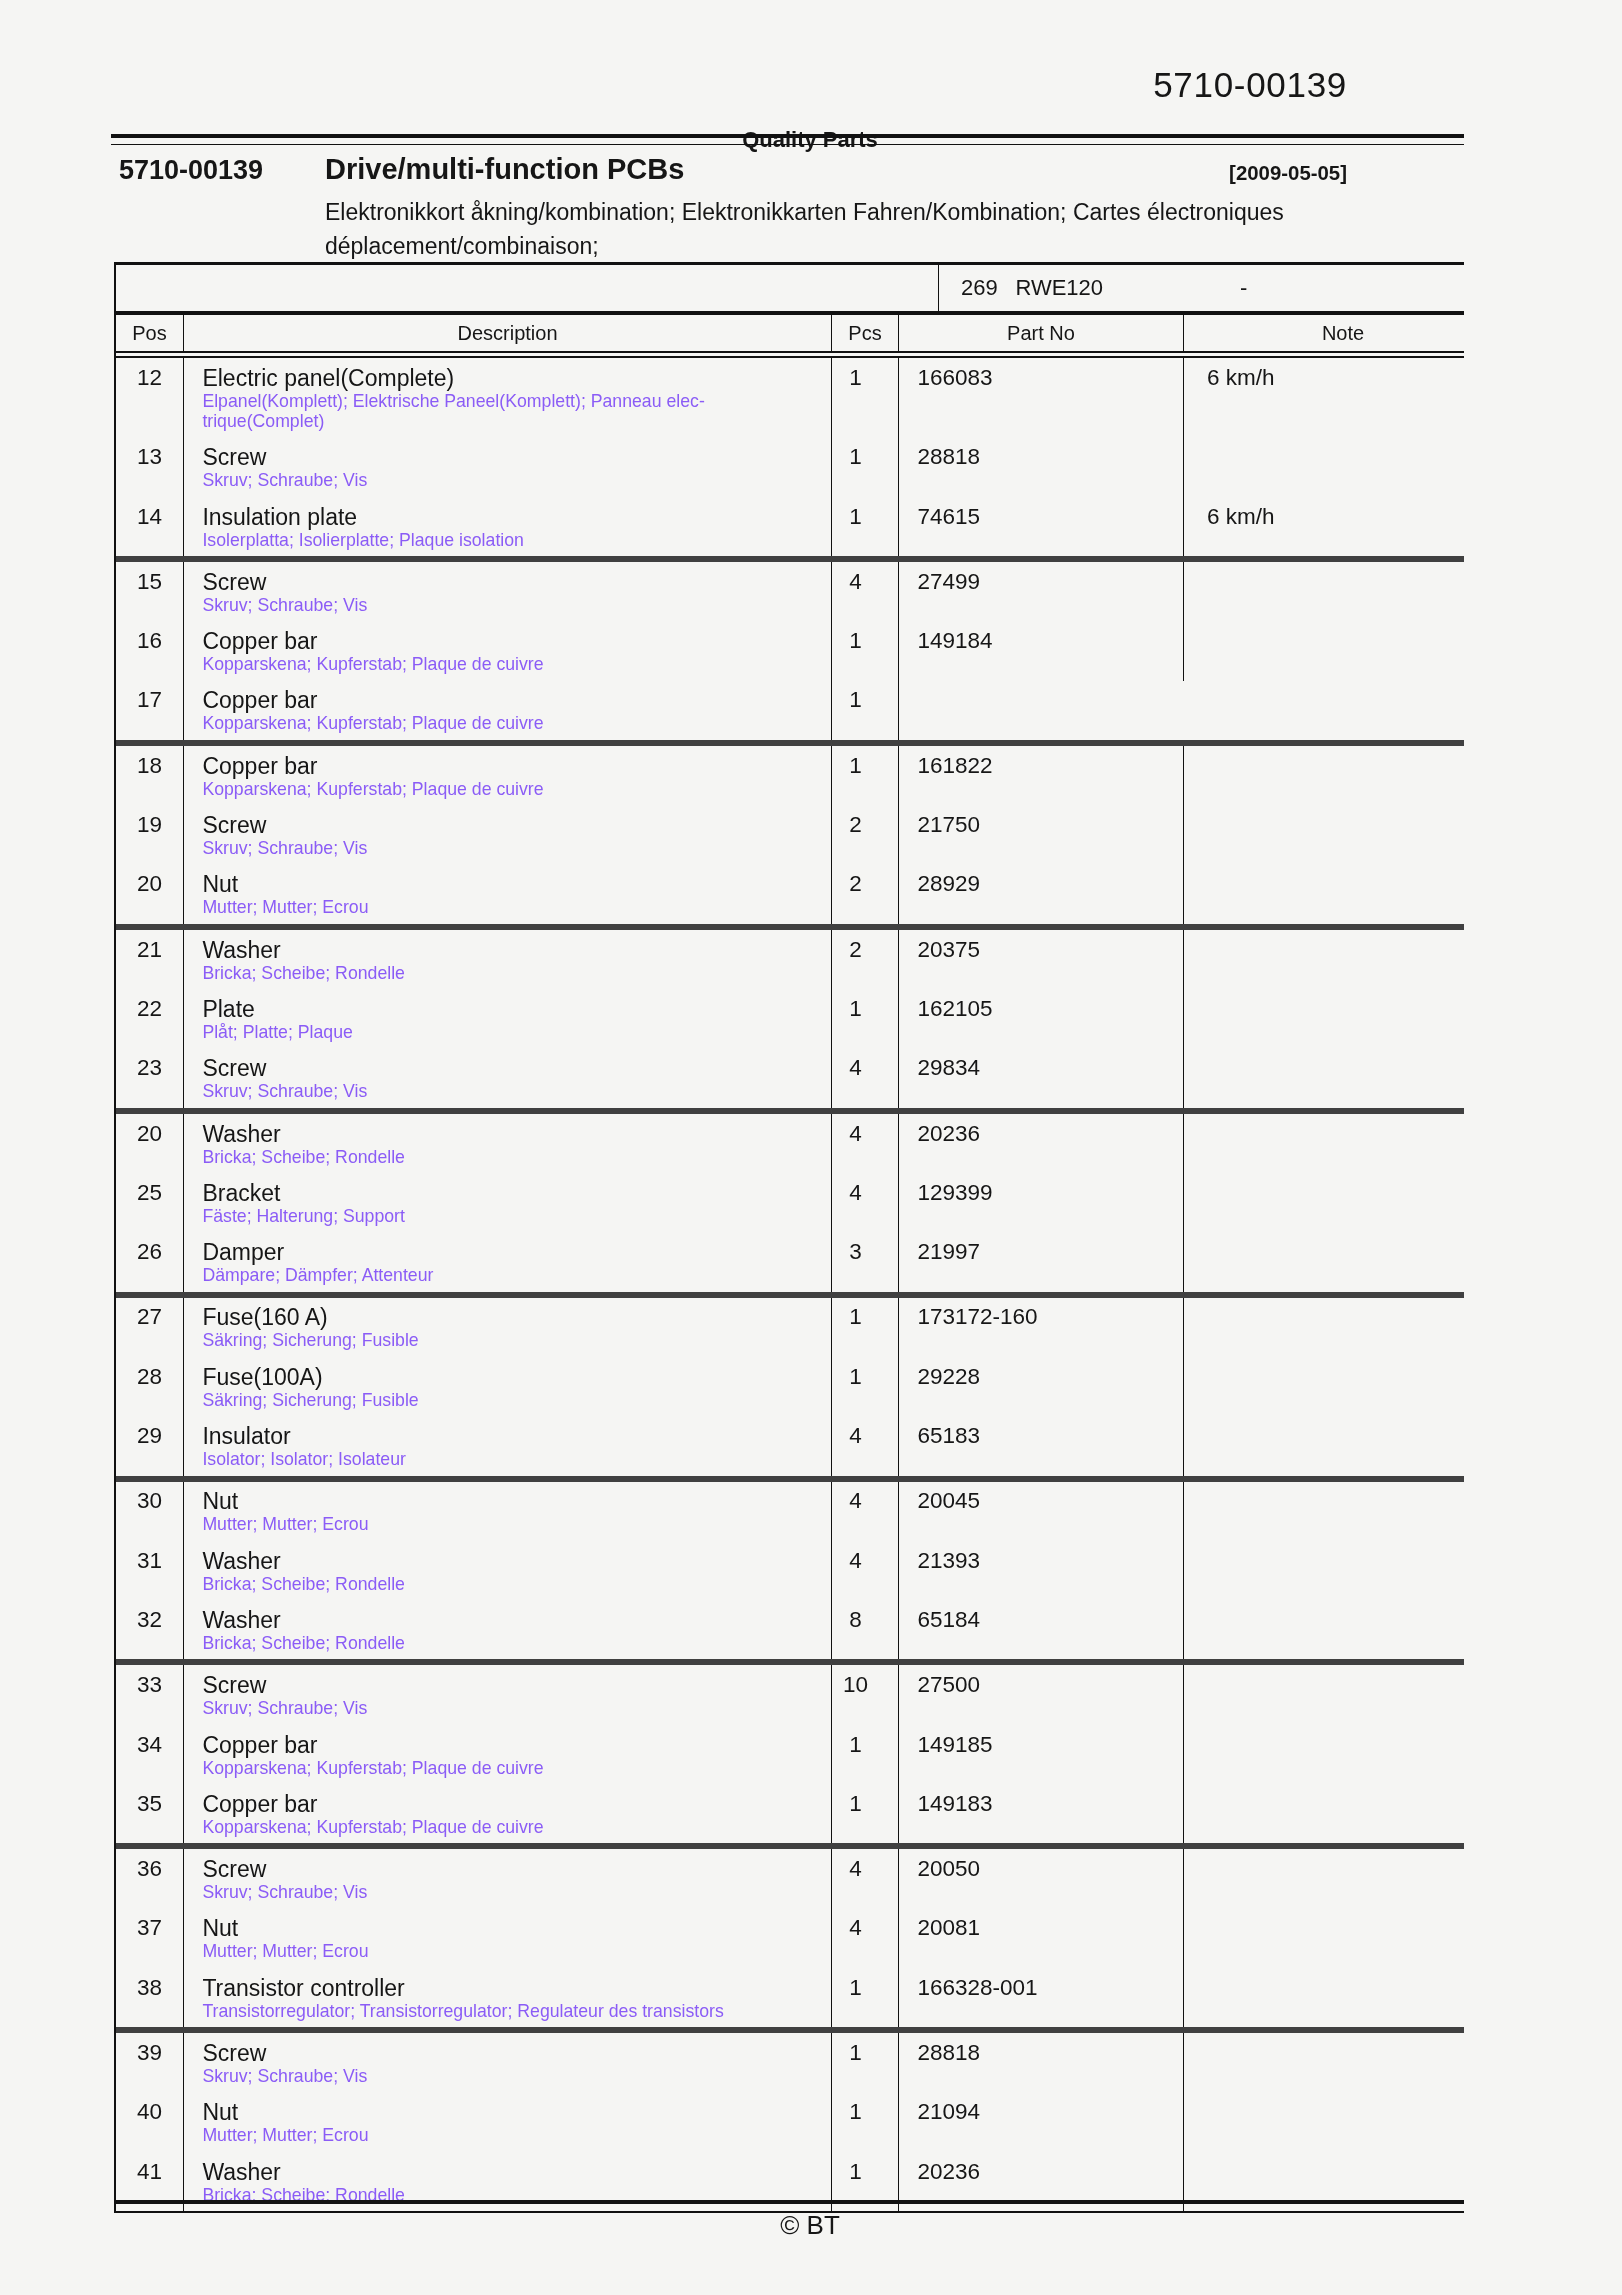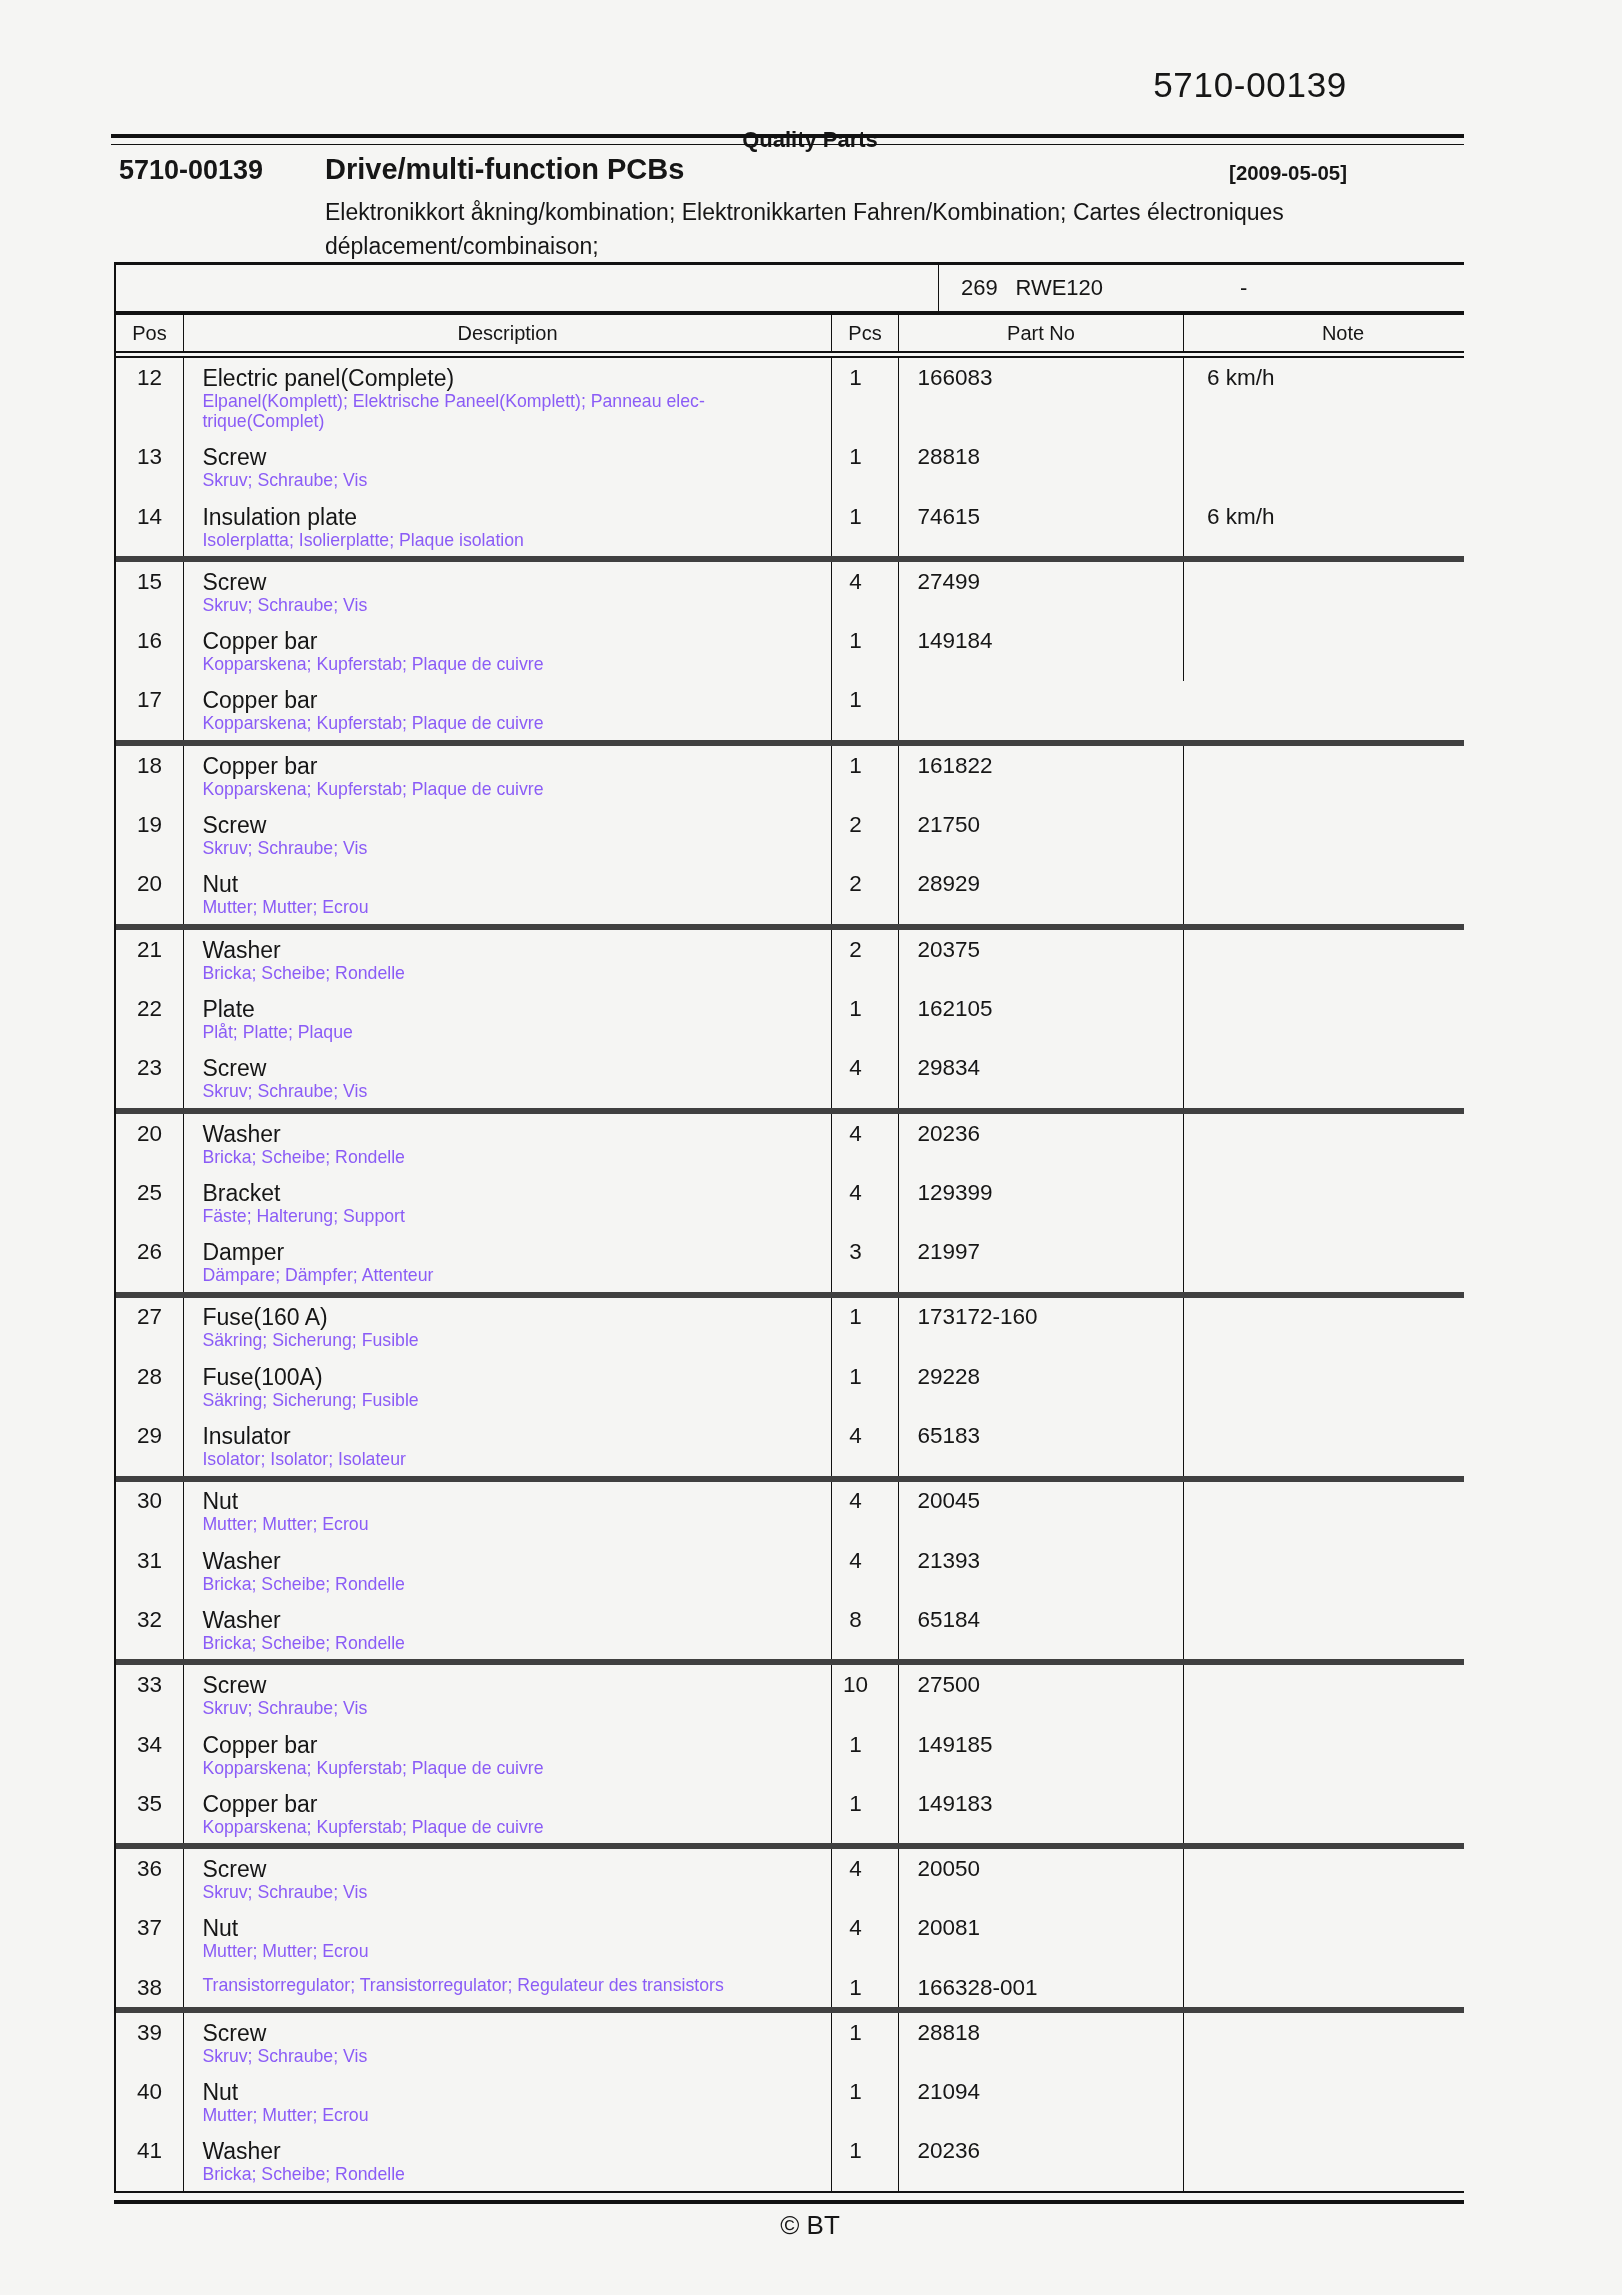--- a/index.html
+++ b/index.html
@@ -414,20 +414,21 @@
               <div class="desc-main">Nut</div>
               <div class="sub-description">Mutter; Mutter; Ecrou</div>
             </div>
             <div class="cell pcs-cell b">4</div>
             <div class="cell part-no-cell b">20081</div>
             <div class="cell note-cell"></div>
           </div>
           <div class="part-row">
             <div class="cell pos-cell b">38</div>
             <div class="cell description-cell b">
+              <div class="desc-main">Transistor controller</div>
               <div class="sub-description">Transistorregulator; Transistorregulator; Regulateur des transistors</div>
             </div>
             <div class="cell pcs-cell b">1</div>
             <div class="cell part-no-cell b">166328-001</div>
             <div class="cell note-cell"></div>
           </div>
         </div>
         <div class="group">
           <div class="part-row">
             <div class="cell pos-cell b">39</div>

